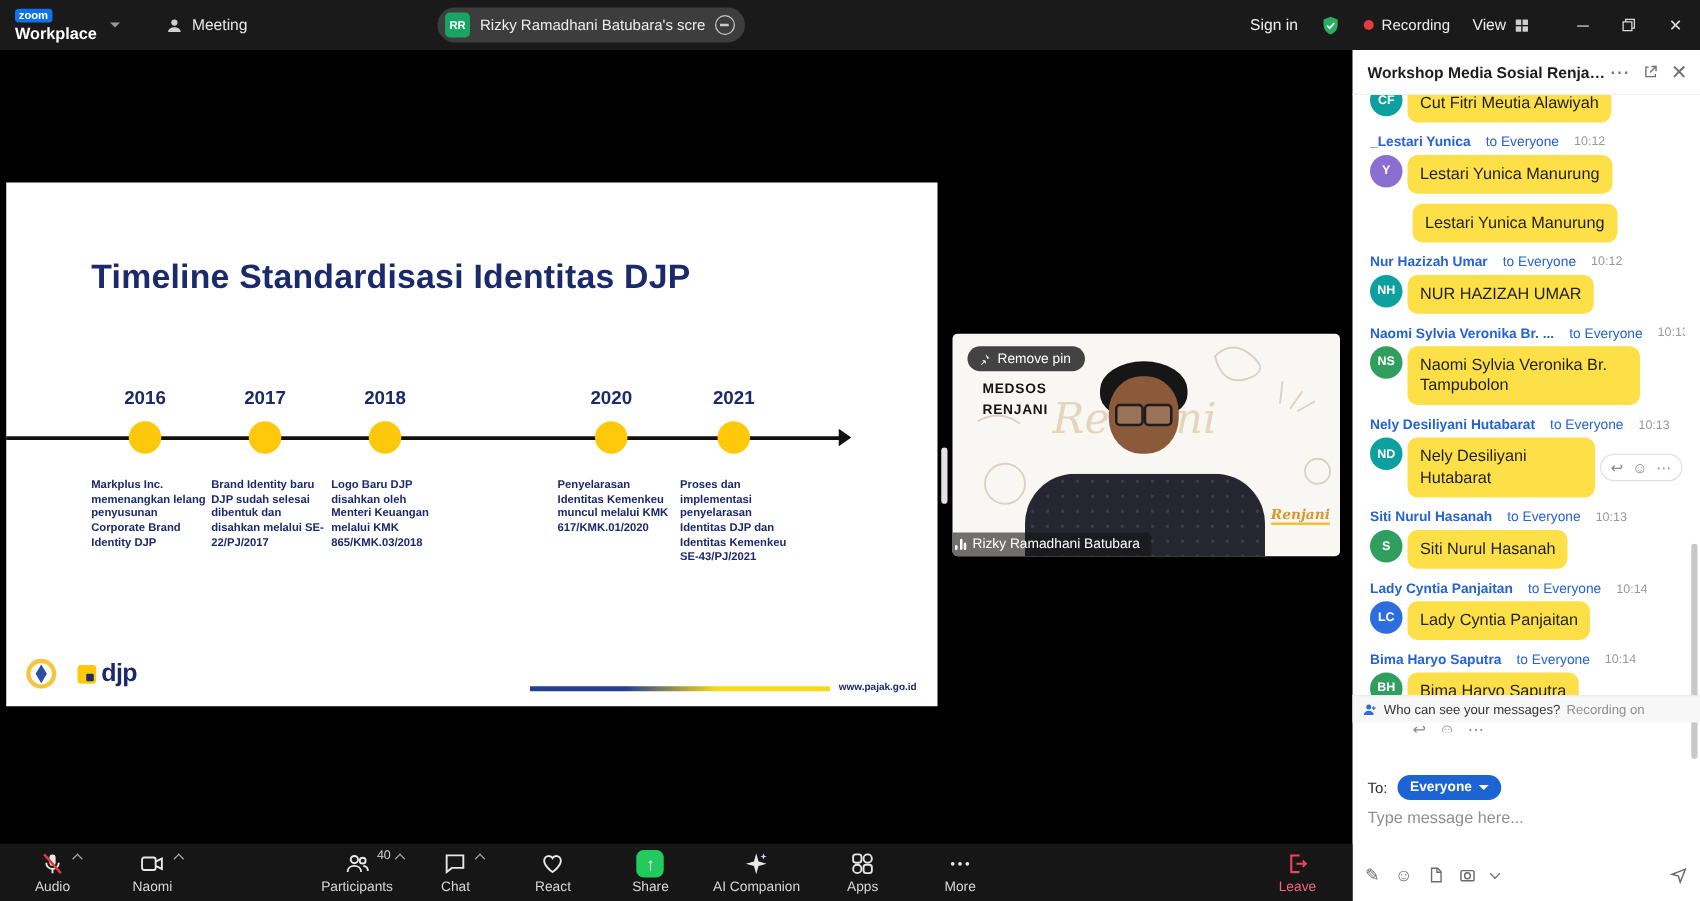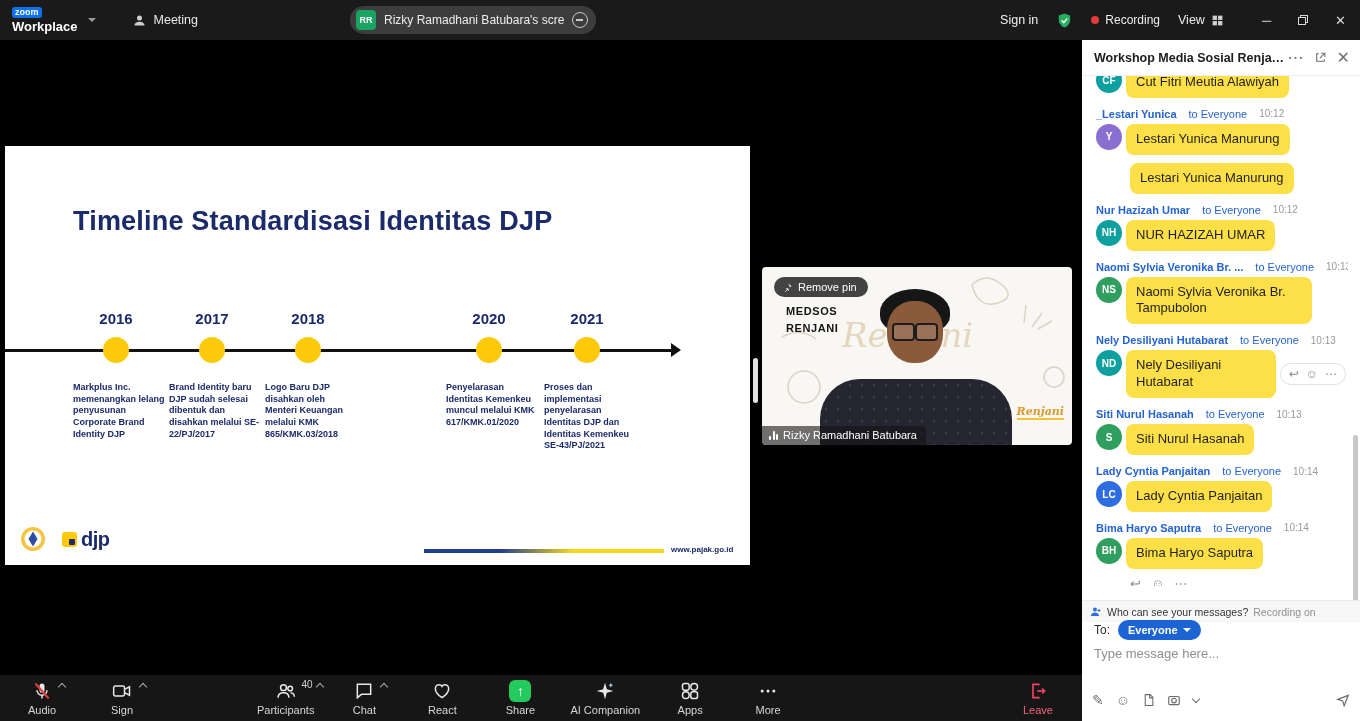--- a/index.html
+++ b/index.html
@@ -55,21 +55,21 @@
   .board-text { position:absolute; left:24px; top:36px; font-size:11px; font-weight:bold; color:#141414; letter-spacing:.6px; line-height:1.5; }
   .remove-pin { position:absolute; left:12px; top:10px; background:rgba(42,42,42,.88); color:#fff; font-size:11px; border-radius:10px; padding:4px 11px 4px 8px; display:flex; align-items:center; gap:5px; }
   .person { position:absolute; left:0; top:0; width:100%; height:100%; }
   .p-hair { position:absolute; left:118px; top:22px; width:70px; height:46px; background:#161616; border-radius:50% 50% 42% 42%; }
   .p-face { position:absolute; left:125px; top:34px; width:56px; height:62px; background:#8a5a3a; border-radius:46%; }
   .p-glasses { position:absolute; left:129px; top:56px; width:48px; height:16px; }
   .p-glasses::before, .p-glasses::after { content:""; position:absolute; top:0; width:19px; height:14px; border:2px solid #1d1d1d; border-radius:4px; background:rgba(255,255,255,.15); }
   .p-glasses::before { left:1px; } .p-glasses::after { right:1px; }
   .p-body { position:absolute; left:58px; bottom:0; width:192px; height:66px; background:#262630; border-radius:40px 40px 0 0;
             background-image:radial-gradient(#3b3b49 1.5px, transparent 1.6px); background-size:12px 12px; }
-  .name-tag { position:absolute; left:0; bottom:0; background:rgba(20,20,20,.6); color:#fff; font-size:11px; padding:3px 9px 4px 7px; display:flex; align-items:center; gap:5px; border-radius:0 4px 0 0; }
+  .name-tag { position:absolute; left:0; bottom:0; background:rgba(20,20,20,.6); color:#fff; font-size:11px; padding:3px 9px 4px 2px; display:flex; align-items:center; gap:5px; border-radius:0 4px 0 0; }
   .mic-bars { display:inline-flex; align-items:flex-end; gap:1.5px; height:10px; }
   .mic-bars i { width:2px; background:#fff; border-radius:1px; display:block; }
   .renjani-mini { position:absolute; right:8px; top:138px; font-family:"DejaVu Serif", serif; font-style:italic; font-weight:bold; font-size:11px; color:#d89a2b; border-bottom:2px solid #f2c230; }
 
   
   .toolbar { position:absolute; left:0; top:675px; width:1082px; height:46px; background:#161616; display:flex; align-items:center; z-index:30; }
   .tb-item { display:flex; flex-direction:column; align-items:center; justify-content:center; gap:2px; min-width:56px; height:46px; cursor:default; }
   .tb-label { font-size:11px; color:#d6d6d6; white-space:nowrap; }
   .icon-wrap { position:relative; height:22px; display:flex; align-items:center; justify-content:center; }
   .caret-up { position:absolute; right:-13px; top:4px; width:6px; height:6px; border-left:1.5px solid #a8a8a8; border-top:1.5px solid #a8a8a8; transform:rotate(45deg); }
@@ -91,21 +91,21 @@
   .to-txt { color:#2463d1; }
   .time { color:#999; font-size:10px; }
   .msg-row { display:flex; align-items:flex-start; gap:4px; padding:1px 10px 1px 14px; }
   .msg-row.cont { padding-left:48px; margin-top:6px; }
   .avatar { width:26px; height:26px; border-radius:50%; color:#fff; font-size:10px; font-weight:bold; display:flex; align-items:center; justify-content:center; flex-shrink:0; }
   .bubble { background:#fde047; border-radius:8px; padding:7px 10px; font-size:13px; color:#1f1f1f; max-width:186px; line-height:1.3; }
   .first-cut { margin-top:-12px; }
   .actions-pill { margin-left:auto; margin-right:4px; background:#fff; border:1px solid #e0e0e0; border-radius:14px; display:flex; gap:7px; padding:3px 8px; color:#8a8a8a; font-size:12px; align-self:center; }
   .actions-row { display:flex; gap:10px; padding:6px 0 0 48px; color:#8a8a8a; font-size:13px; }
   .chat-scroll { position:absolute; right:2px; top:395px; width:5px; height:172px; background:#c8c8c8; border-radius:3px; }
-  .notice-bar { position:absolute; left:0; top:560px; width:100%; height:22px; background:#f7f7f7; border-top:1px solid #ebebeb; display:flex; align-items:center; gap:5px; padding:0 8px; font-size:10.5px; }
+  .notice-bar { position:absolute; left:0; top:516px; width:100%; height:22px; background:#f7f7f7; border-top:1px solid #ebebeb; display:flex; align-items:center; gap:5px; padding:0 8px; font-size:10.5px; }
   .notice-strong { color:#333; }
   .notice-muted { color:#909090; }
   .to-row { position:absolute; left:12px; top:580px; display:flex; align-items:center; gap:8px; }
   .to-label { font-size:12px; color:#2b2b2b; }
   .everyone-pill { background:#1c63d4; color:#fff; font-size:11px; font-weight:bold; border-radius:12px; padding:4px 10px; display:flex; align-items:center; gap:5px; }
   .everyone-pill .caret-down { border-top-color:#fff; }
   .chat-input { position:absolute; left:12px; top:606px; width:250px; border:none; outline:none; font-size:13px; color:#444; font-family:"Liberation Sans", sans-serif; background:transparent; }
   .chat-input::placeholder { color:#8f8f8f; }
   .chat-tools { position:absolute; left:10px; top:652px; width:258px; display:flex; align-items:center; gap:12px; color:#6b6b6b; font-size:14px; }
   .chat-tools .spacer { flex:1; }
@@ -260,21 +260,21 @@
         <span class="tb-label">Audio</span>
       </div>
       <div class="tb-item">
         <div class="icon-wrap">
           <svg width="22" height="20" viewBox="0 0 24 24" fill="none" stroke="#e8e8e8" stroke-width="1.8">
               <rect x="2" y="6" width="13" height="12" rx="2"></rect>
               <path d="M15 10l6-3v10l-6-3"></path>
             </svg>
           <span class="caret-up"></span>
         </div>
-        <span class="tb-label">Sign</span>
+        <span class="tb-label">Naomi</span>
       </div>
     </div>
 
     <div class="group-mid">
       <div class="tb-item">
         <div class="icon-wrap">
           <svg width="22" height="20" viewBox="0 0 24 24" fill="none" stroke="#e8e8e8" stroke-width="1.8">
               <circle cx="9" cy="8" r="3.5"></circle>
               <path d="M2.5 20c0-4 3-6 6.5-6s6.5 2 6.5 6"></path>
               <circle cx="17" cy="9" r="2.8"></circle>

